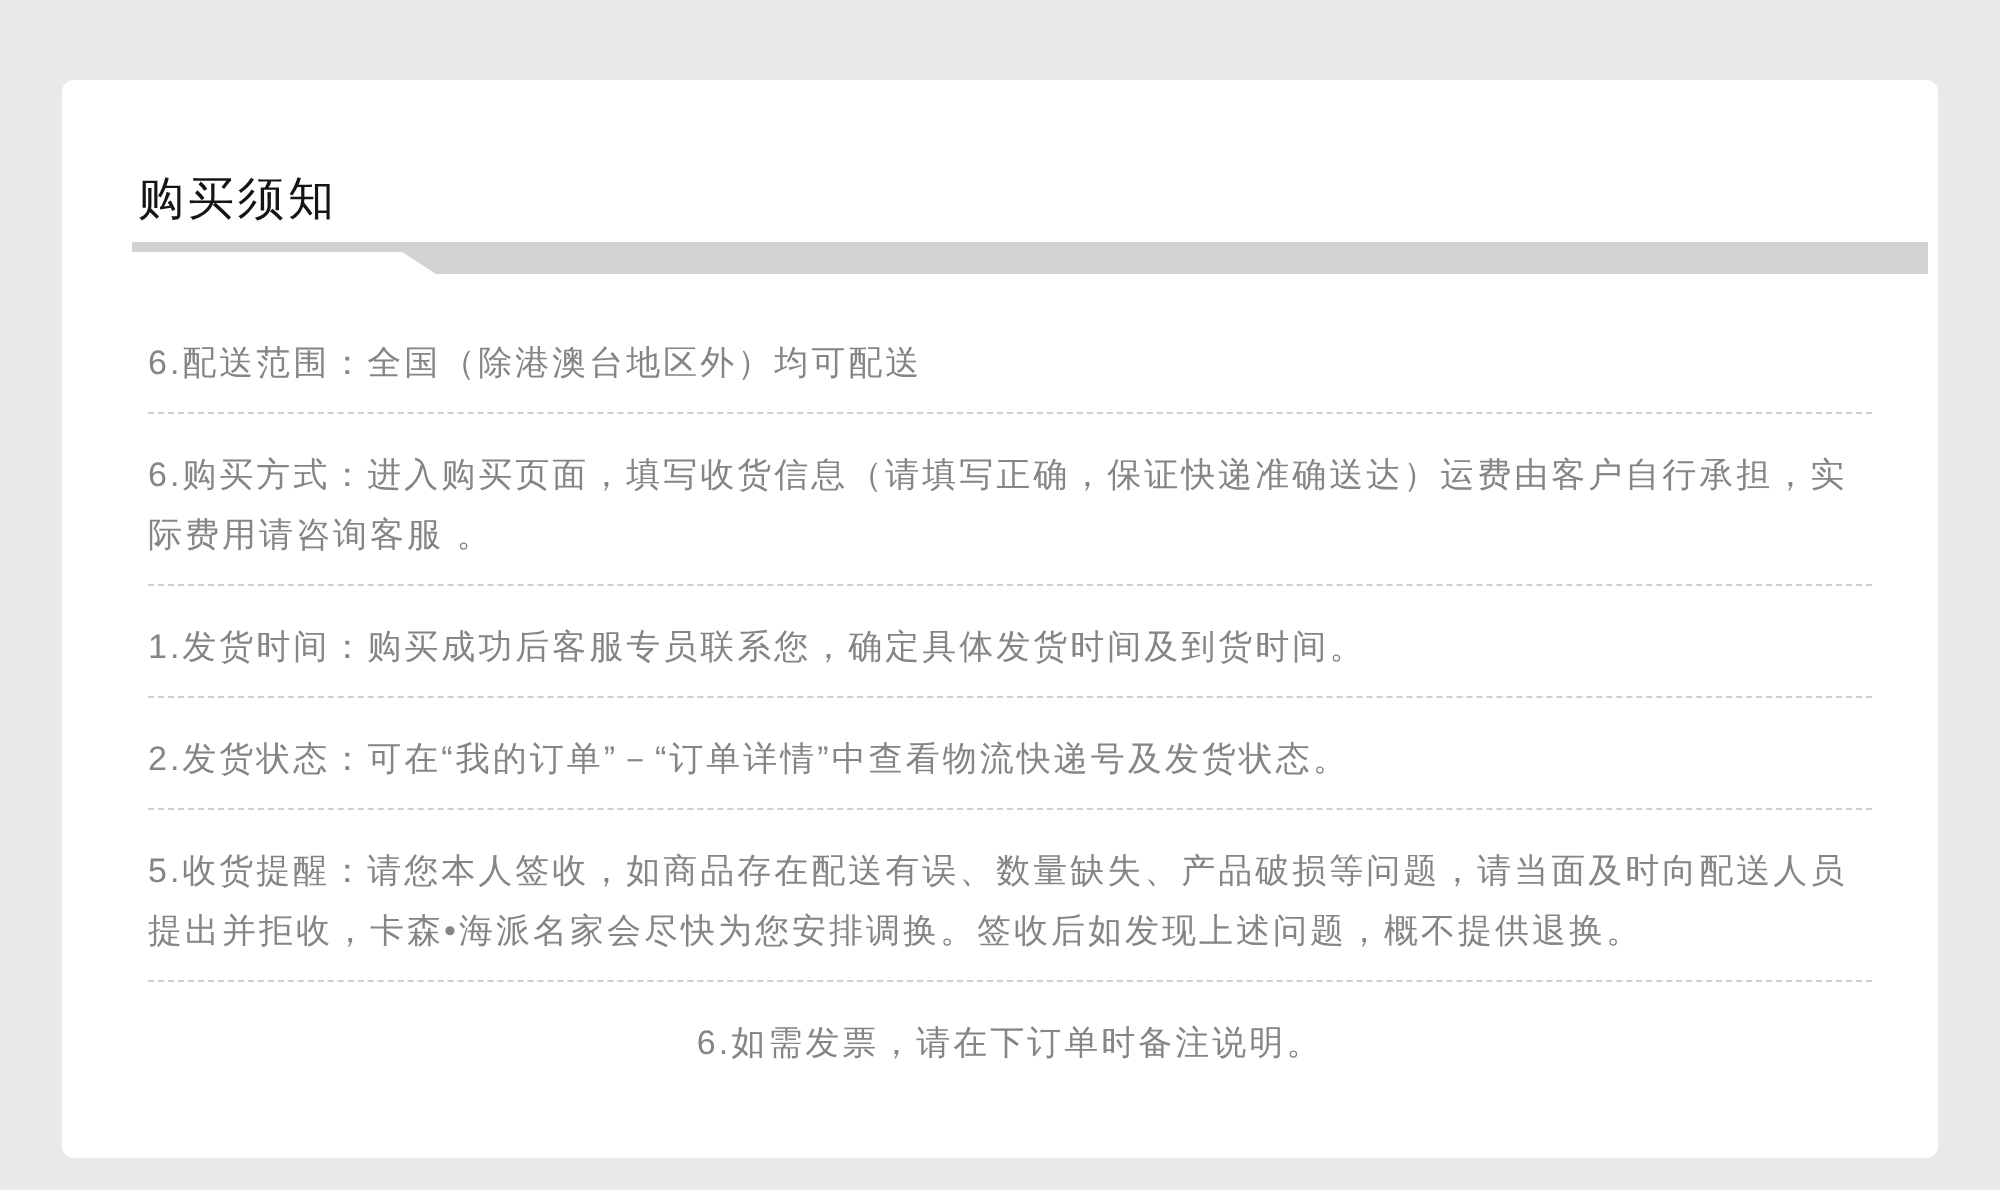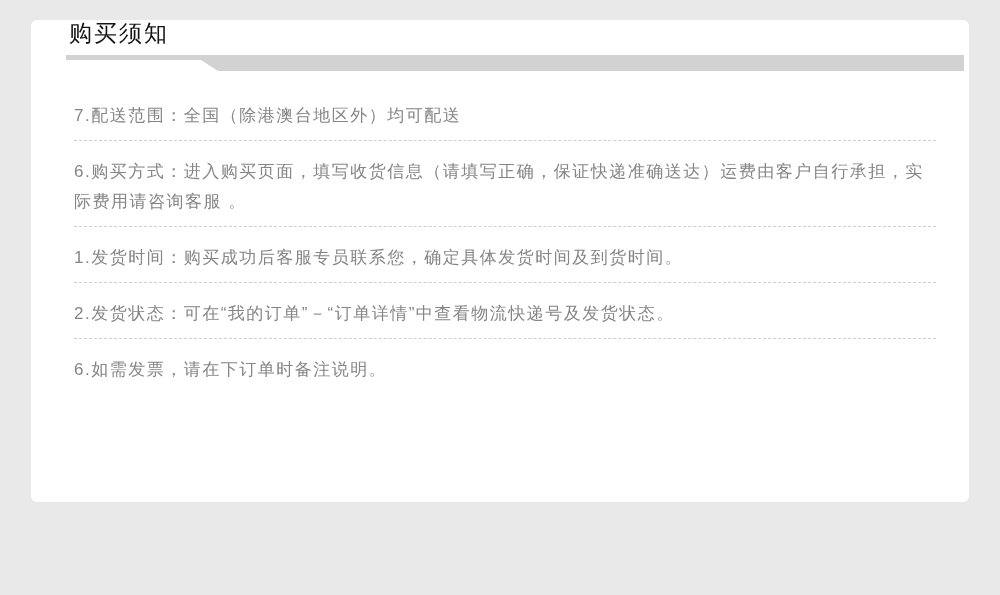--- a/index.html
+++ b/index.html
@@ -15,24 +15,25 @@
     margin: 0;
     padding: 0;
     width: 1000px;
     height: 595px;
     overflow: hidden;
     background: var(--page-bg);
     font-family: "Liberation Sans", "DejaVu Sans", sans-serif;
   }
   .card {
     width: 938px;
-    height: 482px;
-    margin: 20px auto 0;
+    height: 539px;
+    margin: 40px auto 0;
     background: var(--card-bg);
     border-radius: 6px;
+    padding-top: 46px;
   }
   .page-title {
     margin: 0 0 0 38px;
     font-size: 23px;
     font-weight: 500;
     letter-spacing: 2px;
     line-height: 26px;
     color: var(--title-color);
   }
   .ribbon {
@@ -48,34 +49,35 @@
     padding: 0;
   }
   .notice-item {
     padding: 16px 0 9px 0;
     border-bottom: 1px dashed var(--divider-color);
     font-size: 17px;
     line-height: 30px;
     letter-spacing: 1.5px;
     color: var(--text-color);
   }
-  .notice-item:last-child { border-bottom: none; }
+  .notice-item:last-child { border-bottom: none; text-align: center; }
 </style>
 </head>
 <body>
 
 <div class="card">
   <h1 class="page-title">购买须知</h1>
 
   <div class="ribbon">
     <svg viewBox="0 0 898 16" preserveAspectRatio="none" xmlns="http://www.w3.org/2000/svg">
       <polygon points="0,0 898,0 898,16 152,16 135,5 0,5"></polygon>
     </svg>
   </div>
 
   <ul class="notice-list">
-    <li class="notice-item">7.配送范围：全国（除港澳台地区外）均可配送</li>
+    <li class="notice-item">6.配送范围：全国（除港澳台地区外）均可配送</li>
     <li class="notice-item">6.购买方式：进入购买页面，填写收货信息（请填写正确，保证快递准确送达）运费由客户自行承担，实际费用请咨询客服 。</li>
     <li class="notice-item">1.发货时间：购买成功后客服专员联系您，确定具体发货时间及到货时间。</li>
     <li class="notice-item">2.发货状态：可在“我的订单”－“订单详情”中查看物流快递号及发货状态。</li>
+    <li class="notice-item">5.收货提醒：请您本人签收，如商品存在配送有误、数量缺失、产品破损等问题，请当面及时向配送人员提出并拒收，卡森•海派名家会尽快为您安排调换。签收后如发现上述问题，概不提供退换。</li>
     <li class="notice-item">6.如需发票，请在下订单时备注说明。</li>
   </ul>
 </div>
 
 </body></html>

